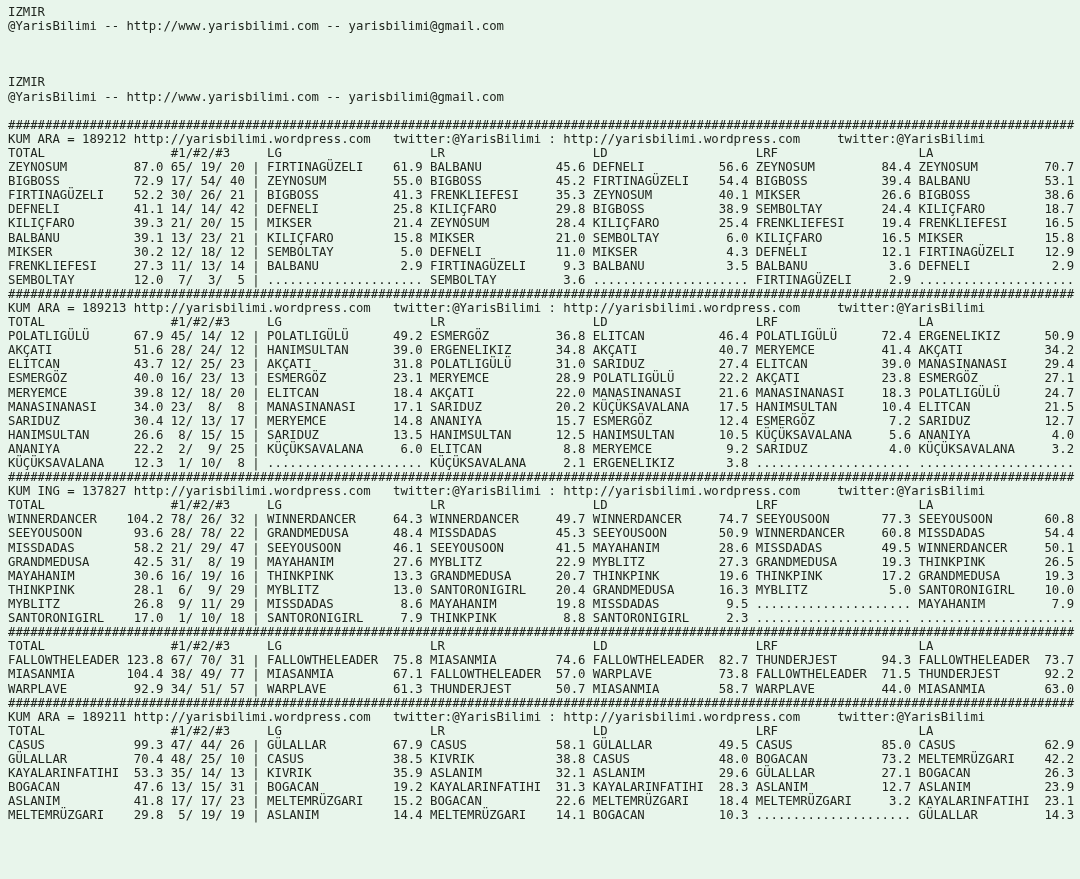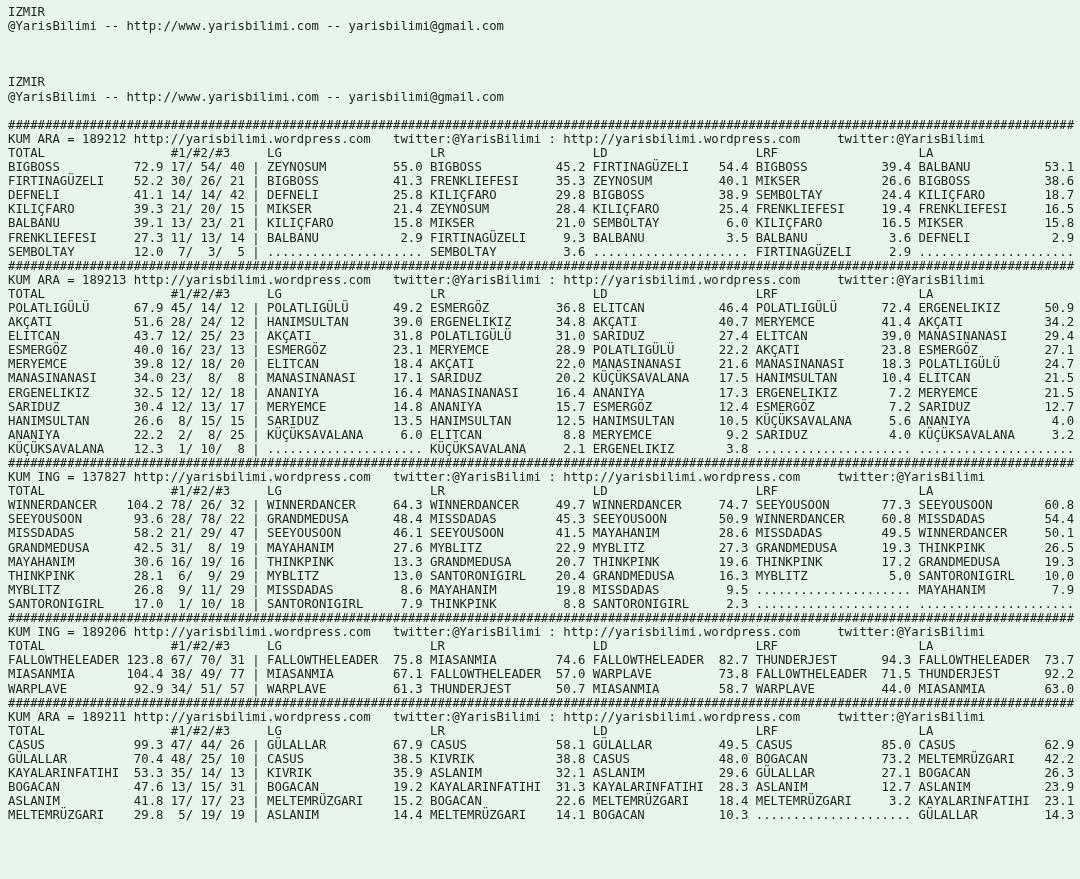--- a/index.html
+++ b/index.html
@@ -41,60 +41,60 @@
   <div class="line"></div>
   <div class="line"></div>
   <div class="line">IZMIR</div>
   <div class="line">@YarisBilimi -- http://www.yarisbilimi.com -- yarisbilimi@gmail.com</div>
   <div class="line"></div>
   <div id="sections">
       <div>
         <div class="line">################################################################################################################################################</div>
         <div class="line">KUM ARA = 189212 http://yarisbilimi.wordpress.com   twitter:@YarisBilimi : http://yarisbilimi.wordpress.com     twitter:@YarisBilimi</div>
         <div class="line">TOTAL                 #1/#2/#3     LG                    LR                    LD                    LRF                   LA</div>
+        <div class="line">ZEYNOSUM         87.0 65/ 19/ 20 | FIRTINAGÜZELI    61.9 BALBANU          45.6 DEFNELI          56.6 ZEYNOSUM         84.4 ZEYNOSUM         70.7</div>
         <div class="line">BIGBOSS          72.9 17/ 54/ 40 | ZEYNOSUM         55.0 BIGBOSS          45.2 FIRTINAGÜZELI    54.4 BIGBOSS          39.4 BALBANU          53.1</div>
         <div class="line">FIRTINAGÜZELI    52.2 30/ 26/ 21 | BIGBOSS          41.3 FRENKLIEFESI     35.3 ZEYNOSUM         40.1 MIKSER           26.6 BIGBOSS          38.6</div>
         <div class="line">DEFNELI          41.1 14/ 14/ 42 | DEFNELI          25.8 KILIÇFARO        29.8 BIGBOSS          38.9 SEMBOLTAY        24.4 KILIÇFARO        18.7</div>
         <div class="line">KILIÇFARO        39.3 21/ 20/ 15 | MIKSER           21.4 ZEYNOSUM         28.4 KILIÇFARO        25.4 FRENKLIEFESI     19.4 FRENKLIEFESI     16.5</div>
         <div class="line">BALBANU          39.1 13/ 23/ 21 | KILIÇFARO        15.8 MIKSER           21.0 SEMBOLTAY         6.0 KILIÇFARO        16.5 MIKSER           15.8</div>
+        <div class="line">MIKSER           30.2 12/ 18/ 12 | SEMBOLTAY         5.0 DEFNELI          11.0 MIKSER            4.3 DEFNELI          12.1 FIRTINAGÜZELI    12.9</div>
         <div class="line">FRENKLIEFESI     27.3 11/ 13/ 14 | BALBANU           2.9 FIRTINAGÜZELI     9.3 BALBANU           3.5 BALBANU           3.6 DEFNELI           2.9</div>
         <div class="line">SEMBOLTAY        12.0  7/  3/  5 | ..................... SEMBOLTAY         3.6 ..................... FIRTINAGÜZELI     2.9 .....................</div>
       </div>
       <div>
         <div class="line">################################################################################################################################################</div>
         <div class="line">KUM ARA = 189213 http://yarisbilimi.wordpress.com   twitter:@YarisBilimi : http://yarisbilimi.wordpress.com     twitter:@YarisBilimi</div>
         <div class="line">TOTAL                 #1/#2/#3     LG                    LR                    LD                    LRF                   LA</div>
         <div class="line">POLATLIGÜLÜ      67.9 45/ 14/ 12 | POLATLIGÜLÜ      49.2 ESMERGÖZ         36.8 ELITCAN          46.4 POLATLIGÜLÜ      72.4 ERGENELIKIZ      50.9</div>
         <div class="line">AKÇATI           51.6 28/ 24/ 12 | HANIMSULTAN      39.0 ERGENELIKIZ      34.8 AKÇATI           40.7 MERYEMCE         41.4 AKÇATI           34.2</div>
         <div class="line">ELITCAN          43.7 12/ 25/ 23 | AKÇATI           31.8 POLATLIGÜLÜ      31.0 SARIDUZ          27.4 ELITCAN          39.0 MANASINANASI     29.4</div>
         <div class="line">ESMERGÖZ         40.0 16/ 23/ 13 | ESMERGÖZ         23.1 MERYEMCE         28.9 POLATLIGÜLÜ      22.2 AKÇATI           23.8 ESMERGÖZ         27.1</div>
         <div class="line">MERYEMCE         39.8 12/ 18/ 20 | ELITCAN          18.4 AKÇATI           22.0 MANASINANASI     21.6 MANASINANASI     18.3 POLATLIGÜLÜ      24.7</div>
         <div class="line">MANASINANASI     34.0 23/  8/  8 | MANASINANASI     17.1 SARIDUZ          20.2 KÜÇÜKSAVALANA    17.5 HANIMSULTAN      10.4 ELITCAN          21.5</div>
-        <div class="line">ERGENELIKIZ      32.5 12/ 12/ 18 | ANANIYA          16.4 MANASINANASI     16.4 ANANIYA          17.3 ERGENELIKIZ       7.2 MERYEMCE         21.5</div>
         <div class="line">SARIDUZ          30.4 12/ 13/ 17 | MERYEMCE         14.8 ANANIYA          15.7 ESMERGÖZ         12.4 ESMERGÖZ          7.2 SARIDUZ          12.7</div>
         <div class="line">HANIMSULTAN      26.6  8/ 15/ 15 | SARIDUZ          13.5 HANIMSULTAN      12.5 HANIMSULTAN      10.5 KÜÇÜKSAVALANA     5.6 ANANIYA           4.0</div>
-        <div class="line">ANANIYA          22.2  2/  8/ 25 | KÜÇÜKSAVALANA     6.0 ELITCAN           8.8 MERYEMCE          9.2 SARIDUZ           4.0 KÜÇÜKSAVALANA     3.2</div>
+        <div class="line">ANANIYA          22.2  2/  9/ 25 | KÜÇÜKSAVALANA     6.0 ELITCAN           8.8 MERYEMCE          9.2 SARIDUZ           4.0 KÜÇÜKSAVALANA     3.2</div>
         <div class="line">KÜÇÜKSAVALANA    12.3  1/ 10/  8 | ..................... KÜÇÜKSAVALANA     2.1 ERGENELIKIZ       3.8 ..................... .....................</div>
       </div>
       <div>
         <div class="line">################################################################################################################################################</div>
         <div class="line">KUM ING = 137827 http://yarisbilimi.wordpress.com   twitter:@YarisBilimi : http://yarisbilimi.wordpress.com     twitter:@YarisBilimi</div>
         <div class="line">TOTAL                 #1/#2/#3     LG                    LR                    LD                    LRF                   LA</div>
         <div class="line">WINNERDANCER    104.2 78/ 26/ 32 | WINNERDANCER     64.3 WINNERDANCER     49.7 WINNERDANCER     74.7 SEEYOUSOON       77.3 SEEYOUSOON       60.8</div>
         <div class="line">SEEYOUSOON       93.6 28/ 78/ 22 | GRANDMEDUSA      48.4 MISSDADAS        45.3 SEEYOUSOON       50.9 WINNERDANCER     60.8 MISSDADAS        54.4</div>
         <div class="line">MISSDADAS        58.2 21/ 29/ 47 | SEEYOUSOON       46.1 SEEYOUSOON       41.5 MAYAHANIM        28.6 MISSDADAS        49.5 WINNERDANCER     50.1</div>
         <div class="line">GRANDMEDUSA      42.5 31/  8/ 19 | MAYAHANIM        27.6 MYBLITZ          22.9 MYBLITZ          27.3 GRANDMEDUSA      19.3 THINKPINK        26.5</div>
         <div class="line">MAYAHANIM        30.6 16/ 19/ 16 | THINKPINK        13.3 GRANDMEDUSA      20.7 THINKPINK        19.6 THINKPINK        17.2 GRANDMEDUSA      19.3</div>
         <div class="line">THINKPINK        28.1  6/  9/ 29 | MYBLITZ          13.0 SANTORONIGIRL    20.4 GRANDMEDUSA      16.3 MYBLITZ           5.0 SANTORONIGIRL    10.0</div>
         <div class="line">MYBLITZ          26.8  9/ 11/ 29 | MISSDADAS         8.6 MAYAHANIM        19.8 MISSDADAS         9.5 ..................... MAYAHANIM         7.9</div>
         <div class="line">SANTORONIGIRL    17.0  1/ 10/ 18 | SANTORONIGIRL     7.9 THINKPINK         8.8 SANTORONIGIRL     2.3 ..................... .....................</div>
       </div>
       <div>
         <div class="line">################################################################################################################################################</div>
-        <div class="line">KUM ING = 189206 http://yarisbilimi.wordpress.com   twitter:@YarisBilimi : http://yarisbilimi.wordpress.com     twitter:@YarisBilimi</div>
         <div class="line">TOTAL                 #1/#2/#3     LG                    LR                    LD                    LRF                   LA</div>
         <div class="line">FALLOWTHELEADER 123.8 67/ 70/ 31 | FALLOWTHELEADER  75.8 MIASANMIA        74.6 FALLOWTHELEADER  82.7 THUNDERJEST      94.3 FALLOWTHELEADER  73.7</div>
         <div class="line">MIASANMIA       104.4 38/ 49/ 77 | MIASANMIA        67.1 FALLOWTHELEADER  57.0 WARPLAVE         73.8 FALLOWTHELEADER  71.5 THUNDERJEST      92.2</div>
         <div class="line">WARPLAVE         92.9 34/ 51/ 57 | WARPLAVE         61.3 THUNDERJEST      50.7 MIASANMIA        58.7 WARPLAVE         44.0 MIASANMIA        63.0</div>
       </div>
       <div>
         <div class="line">################################################################################################################################################</div>
         <div class="line">KUM ARA = 189211 http://yarisbilimi.wordpress.com   twitter:@YarisBilimi : http://yarisbilimi.wordpress.com     twitter:@YarisBilimi</div>
         <div class="line">TOTAL                 #1/#2/#3     LG                    LR                    LD                    LRF                   LA</div>
         <div class="line">CASUS            99.3 47/ 44/ 26 | GÜLALLAR         67.9 CASUS            58.1 GÜLALLAR         49.5 CASUS            85.0 CASUS            62.9</div>

